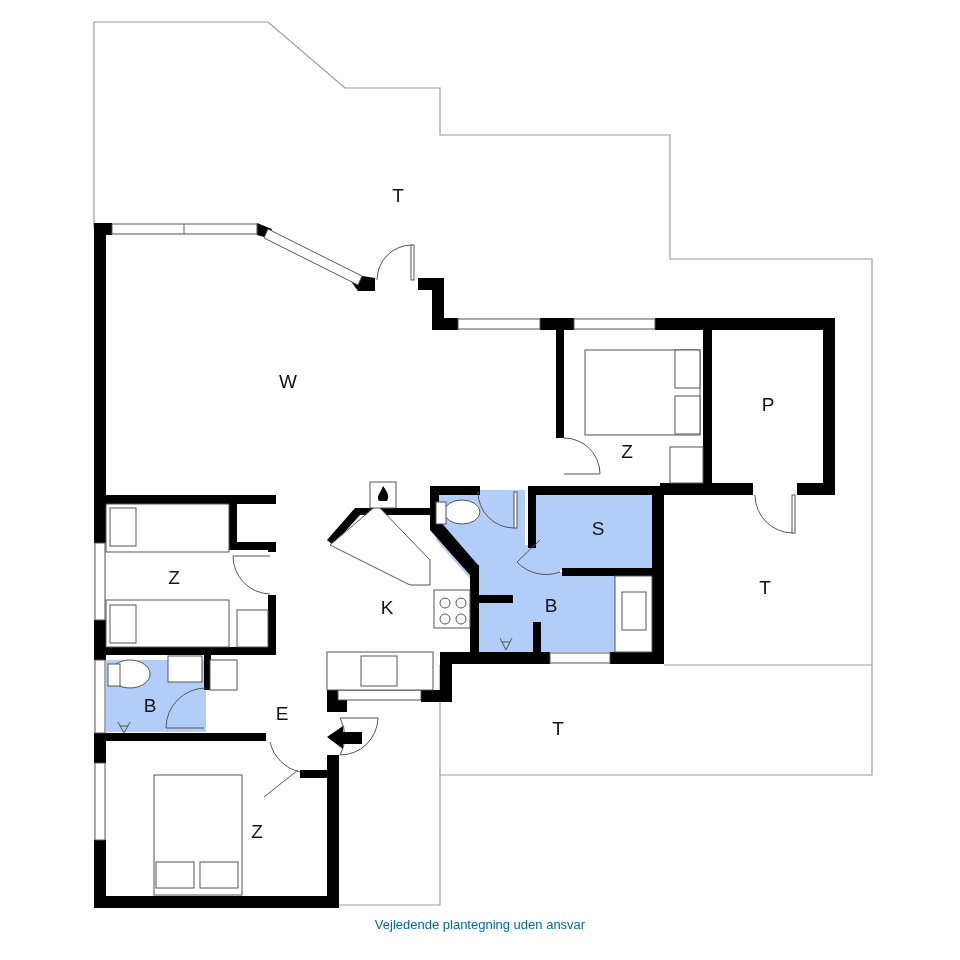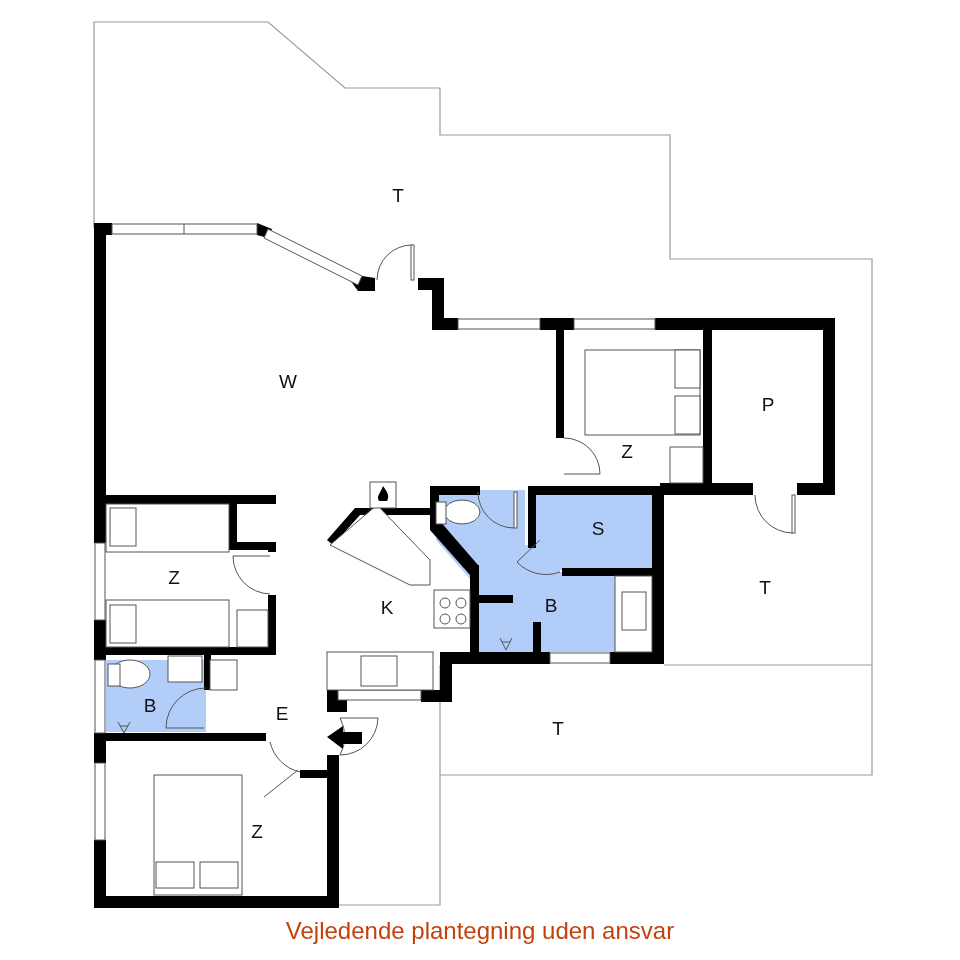--- a/index.html
+++ b/index.html
@@ -1,19 +1,19 @@
 <!DOCTYPE html>
 <html><head>
 <meta charset="utf-8">
 <style>
   html, body { margin:0; padding:0; background:#ffffff; }
   body { width:960px; height:960px; position:relative; overflow:hidden; font-family:"Liberation Sans", sans-serif; }
   svg { position:absolute; left:0; top:0; }
   .room-label { position:absolute; font-family:"Liberation Sans", sans-serif; font-size:19px; color:#111; transform:translate(-50%,-50%); line-height:1; }
-  .caption { position:absolute; left:0; width:960px; top:917px; text-align:center; font-family:"Liberation Sans", sans-serif; font-size:24px; color:#c2410c; }
+  .caption { position:absolute; left:0; width:960px; top:917px; text-align:center; font-family:"Liberation Sans", sans-serif; font-size:13px; color:#0369a1; }
 </style>
 </head>
 <body>
 
 <svg width="960" height="960" viewBox="0 0 960 960">
 
   <g fill="none" stroke="#9a9a9a" stroke-width="1.2">
     <polyline points="94,228 94,22 268,22 345,88 440,88 440,135 670,135 670,259 872,259 872,665"></polyline>
     <line x1="664" y1="665" x2="872" y2="665"></line>
     <polyline points="440,665 440,775 872,775 872,665"></polyline>

